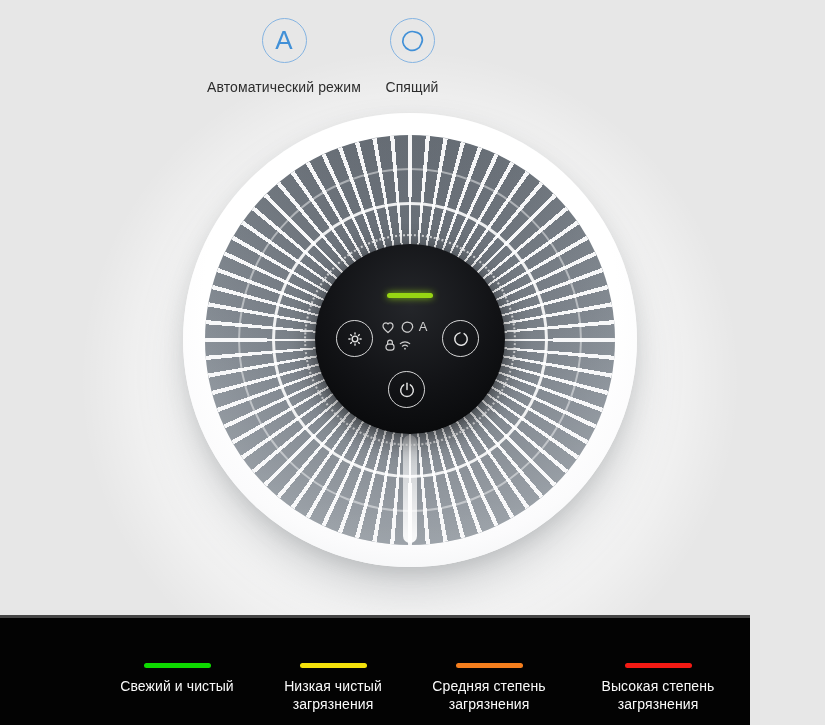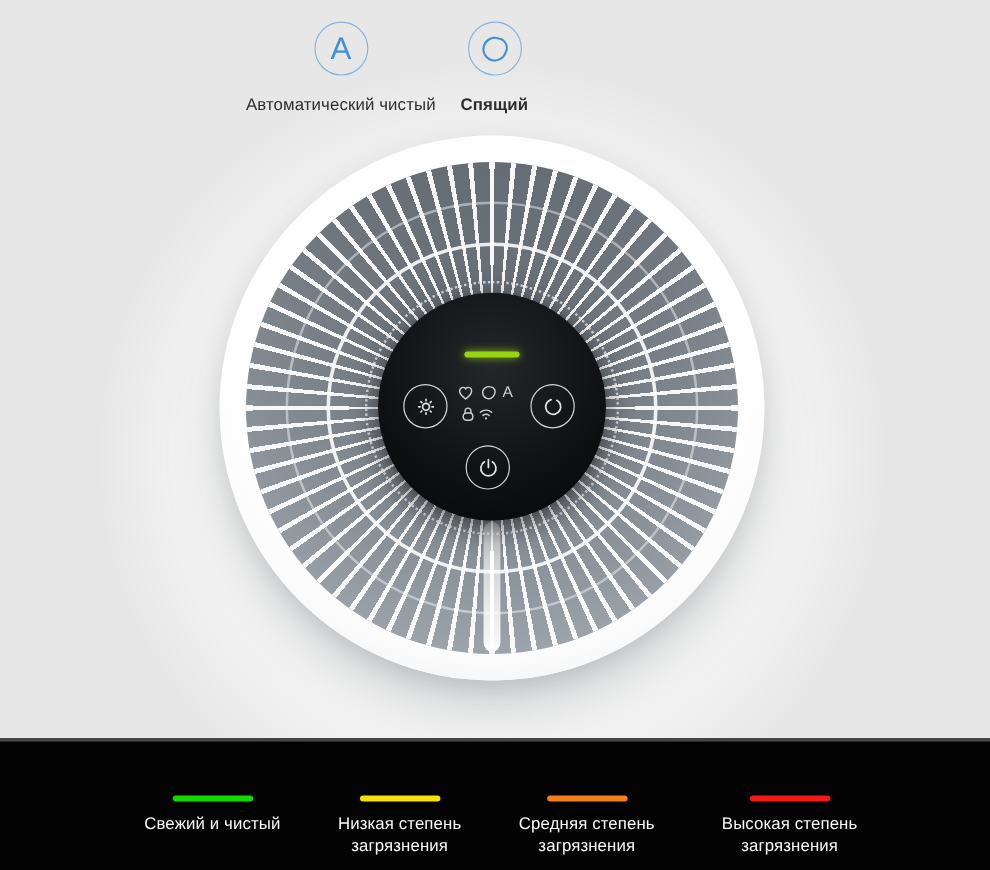--- a/index.html
+++ b/index.html
@@ -11,21 +11,21 @@
   .stage {
     position:absolute; left:0; top:0; width:825px; height:615px;
     background:
       radial-gradient(circle 330px at 410px 380px, rgba(255,255,255,0.85) 200px, rgba(255,255,255,0) 330px),
       #e7e7e7;
   }
 
   
   .mode { position:absolute; top:18px; width:160px; text-align:center; }
   .mode-auto   { left:204px; }
-  .mode-sleep  { left:332px;font-weight:bold; }
+  .mode-sleep  { left:332px; }
   .mode-manual { left:458px; }
   .mode-circle {
     width:45px; height:45px; margin:0 auto; border-radius:50%;
     border:1.5px solid #85b4e2; display:flex; align-items:center; justify-content:center;
     background:transparent;
   }
   .mode-letter { font-size:26px; line-height:1; font-weight:400; transform:translateY(-1px); }
   .mode-icon svg { display:block; }
   .mode-label {
     margin-top:15px; font-size:14px; line-height:18px; color:#2d2d2d; letter-spacing:0.1px;
@@ -85,21 +85,21 @@
   .cluster-icon { position:absolute; width:16px; height:16px; color:#cfcfcf; }
   .ci-heart { left:65px; top:75px; }
   .ci-moon  { left:84px; top:75px; }
   .ci-a     { left:101px; top:75px; width:14px; font-size:13px; line-height:16px; text-align:center; color:#cfcfcf; }
   .ci-lock  { left:67px; top:93px; }
   .ci-wifi  { left:82px; top:93px; }
   .cluster-icon svg { display:block; }
 
   
   .legend {
-    position:absolute; left:0; top:615px; width:825px; height:110px;
+    position:absolute; left:0; top:615px; width:750px; height:110px;
     background:#030303; border-top:3px solid #454545;
   }
   .legend-item { position:absolute; top:45px; width:170px; text-align:center; }
   .li-0 { left:92px; }  .li-1 { left:248px; }  .li-2 { left:404px; }  .li-3 { left:573px; }
   .legend-swatch {
     width:67px; height:5px; border-radius:2.5px; margin:0 auto;
   }
   .legend-label {
     margin-top:9px; font-size:14px; line-height:18px; color:#fafafa; letter-spacing:0.1px;
   }
@@ -108,21 +108,21 @@
 <body>
 
 <div class="screen">
 
   <section class="stage">
 
     <div class="mode mode-auto">
       <div class="mode-circle" style="color: rgb(65, 144, 215);">
         <span class="mode-letter">A</span>
       </div>
-      <div class="mode-label">Автоматический чистый</div>
+      <div class="mode-label">Автоматический режим</div>
     </div>
 
     <div class="mode mode-sleep">
       <div class="mode-circle mode-icon" style="color: rgb(65, 144, 215);">
         <span>
           <svg width="34" height="34" viewBox="0 0 44 44" fill="none" stroke="currentColor" stroke-width="2.2" stroke-linejoin="round">
             <path d="M26.5 10.5 A12.2 12.2 0 1 0 34 25.5 A10 10 0 0 0 26.5 10.5 Z"></path>
           </svg>
         </span>
       </div>
@@ -207,21 +207,21 @@
     </div>
   </section>
 
   <section class="legend">
     <div class="legend-item li-0">
       <div class="legend-swatch" style="background: rgb(14, 219, 0);"></div>
       <div class="legend-label">Свежий и чистый</div>
     </div>
     <div class="legend-item li-1">
       <div class="legend-swatch" style="background: rgb(244, 225, 11);"></div>
-      <div class="legend-label">Низкая степень загрязнения</div>
+      <div class="legend-label">Низкая чистый загрязнения</div>
     </div>
     <div class="legend-item li-2">
       <div class="legend-swatch" style="background: rgb(245, 126, 29);"></div>
       <div class="legend-label">Средняя степень загрязнения</div>
     </div>
     <div class="legend-item li-3">
       <div class="legend-swatch" style="background: rgb(243, 26, 20);"></div>
       <div class="legend-label">Высокая степень загрязнения</div>
     </div>
   </section>

